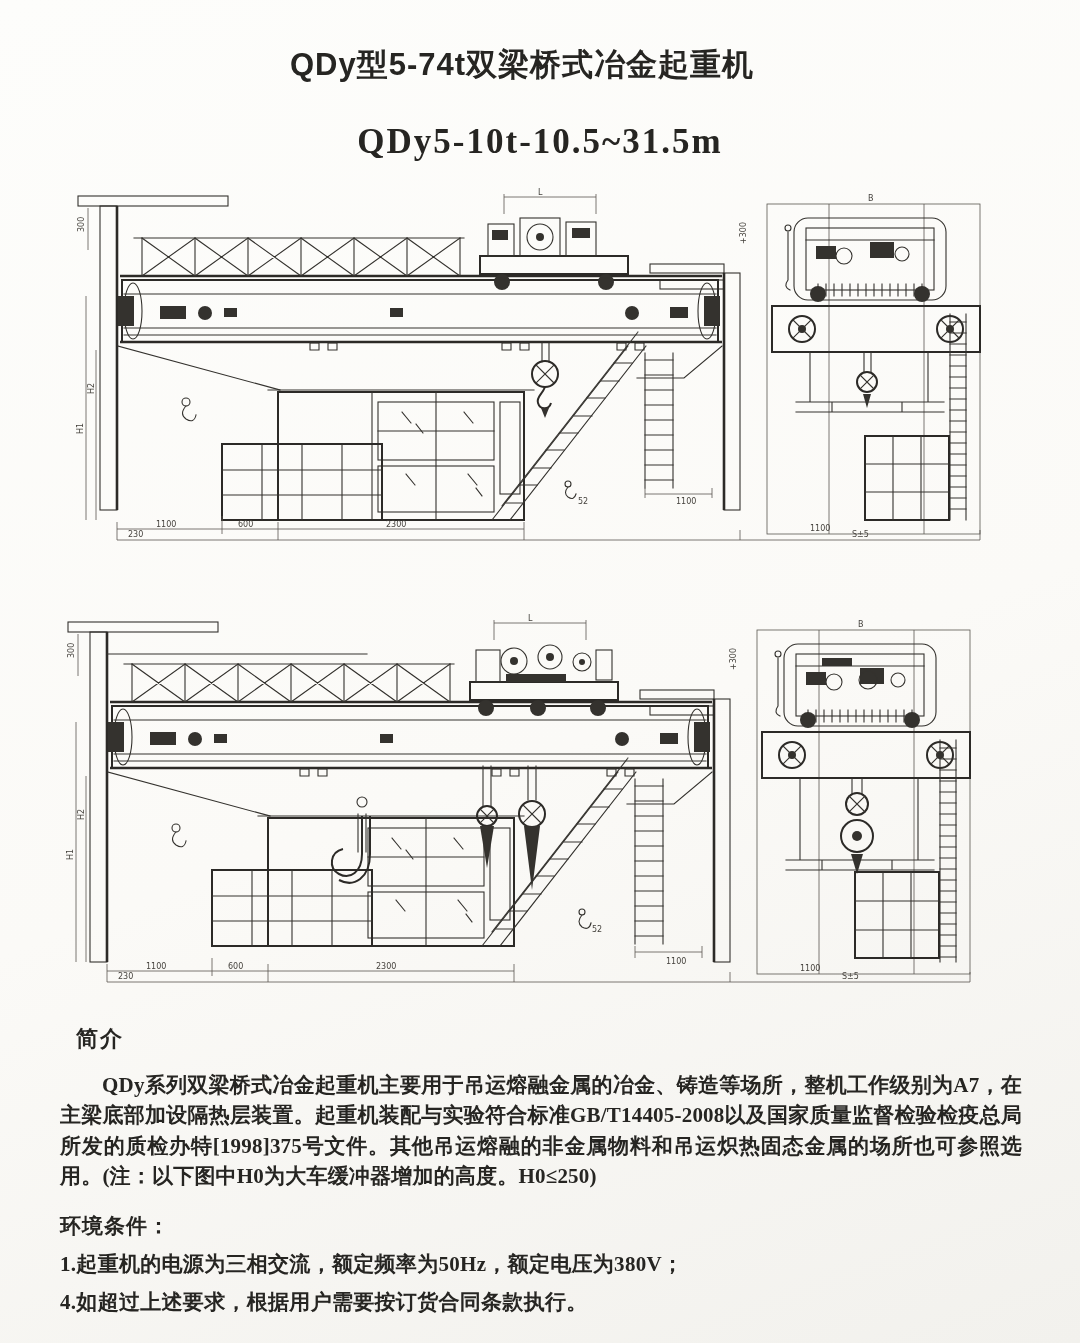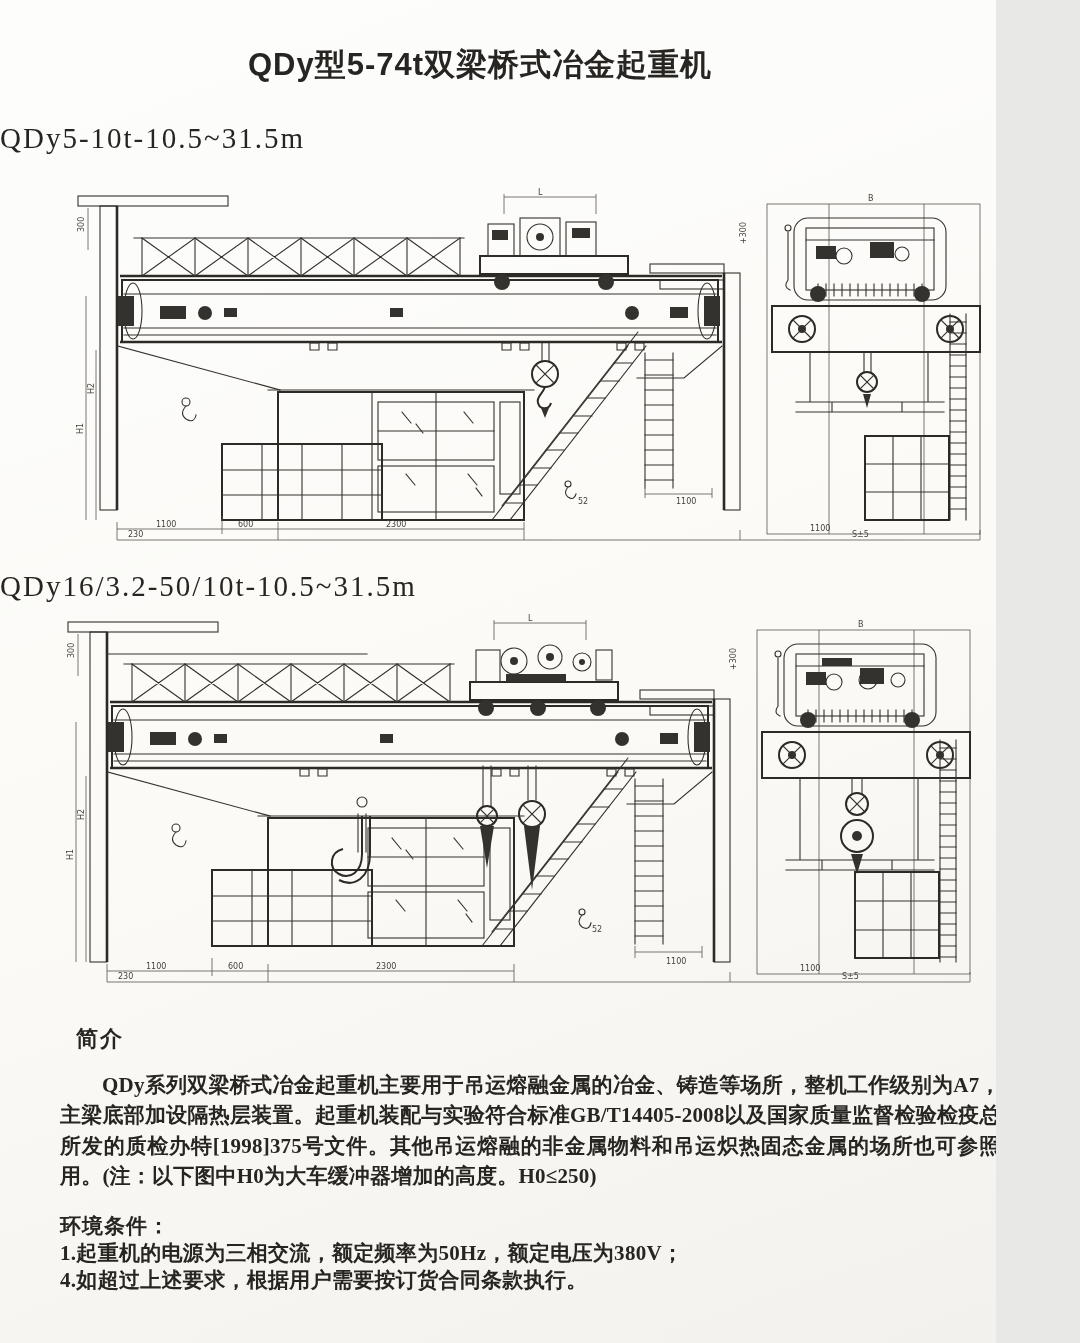--- a/index.html
+++ b/index.html
@@ -1,39 +1,39 @@
 <!DOCTYPE html>
 <html><head>
 <meta charset="utf-8">
 <style>
   html,body{margin:0;padding:0;background:#e8e8e6}
-  .page{position:relative;width:996px;height:1343px;overflow:hidden;
+  .page{position:relative;width:1080px;height:1343px;overflow:hidden;
     background:linear-gradient(160deg,#fdfdfb 0%,#fbfaf7 55%,#f2f1ed 100%);
     font-family:"Liberation Serif","DejaVu Serif",serif;color:#262522}
   .title{position:absolute;top:44px;left:0;width:100%;text-align:center;
     font-family:"Liberation Sans","DejaVu Sans",sans-serif;font-weight:700;
     font-size:31px;letter-spacing:1px;transform:translateX(-18px)}
-  .model{position:absolute;left:0;width:100%;text-align:left;font-weight:400;
-    font-size:29px;letter-spacing:2px}
+  .model{position:absolute;left:0;width:100%;text-align:center;font-weight:700;
+    font-size:35px;letter-spacing:2px}
   .model1{top:122px}
   .model2{top:570px}
   .dwg{position:absolute}
   .ln{stroke:#34322e;stroke-width:1.1;fill:none;stroke-linecap:square}
   .md{stroke:#2c2a27;stroke-width:2;fill:none}
   .th{stroke:#2c2a27;stroke-width:2.6;fill:none}
   .fl{fill:#34322e;stroke:none}
   .dim{stroke:#5a5751;stroke-width:0.8;fill:none}
   .dtx{font-family:"DejaVu Sans",sans-serif;font-size:8px;fill:#45423d}
   .intro{position:absolute;left:60px;top:1008px;width:962px}
   .intro h2{margin:16px;font-family:"Liberation Sans","DejaVu Sans",sans-serif;
     font-size:22px;font-weight:700;letter-spacing:2px}
   .para{margin:16px 0 0;font-size:21px;line-height:1.45;font-weight:600;
     text-align:justify;text-indent:2em;letter-spacing:.2px}
   .condlabel{margin-top:20px;font-size:21px;font-weight:600;letter-spacing:1px}
-  .cond{margin-top:0;font-size:21px;line-height:1.3;font-weight:600;letter-spacing:.3px}
+  .cond{margin-top:11px;font-size:21px;line-height:1.3;font-weight:600;letter-spacing:.3px}
 </style>
 </head>
 <body>
 
 <div class="page">
 
   <div class="title">QDy型5-74t双梁桥式冶金起重机</div>
   <div class="model model1">QDy5-10t-10.5~31.5m</div>
 
   <svg class="dwg" style="left:72px;top:188px" width="918" height="358" viewBox="0 0 918 358">
@@ -192,21 +192,20 @@
       <text class="dtx" x="506" y="316">52</text>
       <text class="dtx" x="796" y="13">B</text>
       <text class="dtx" x="738" y="343">1100</text>
       <text class="dtx" transform="rotate(-90 12 44)" x="12" y="44">300</text>
       <text class="dtx" transform="rotate(-90 674 56)" x="674" y="56">+300</text>
       <text class="dtx" transform="rotate(-90 11 246)" x="11" y="246">H1</text>
       <text class="dtx" transform="rotate(-90 22 206)" x="22" y="206">H2</text>
     </g>
   </svg>
 
-  <div class="model model2">QDy16/3.2-50/10t-10.5~31.5m</div>
 
   <svg class="dwg" style="left:62px;top:614px" width="918" height="378" viewBox="0 0 918 378">
     <defs>
       <pattern id="h2" patternUnits="userSpaceOnUse" width="7" height="7">
         <path d="M0,7L7,0" stroke="#45423e" stroke-width="0.9"></path>
       </pattern>
     </defs>
 
     <g>
       <rect class="ln" x="6" y="8" width="150" height="10" fill="url(#h2)"></rect>

